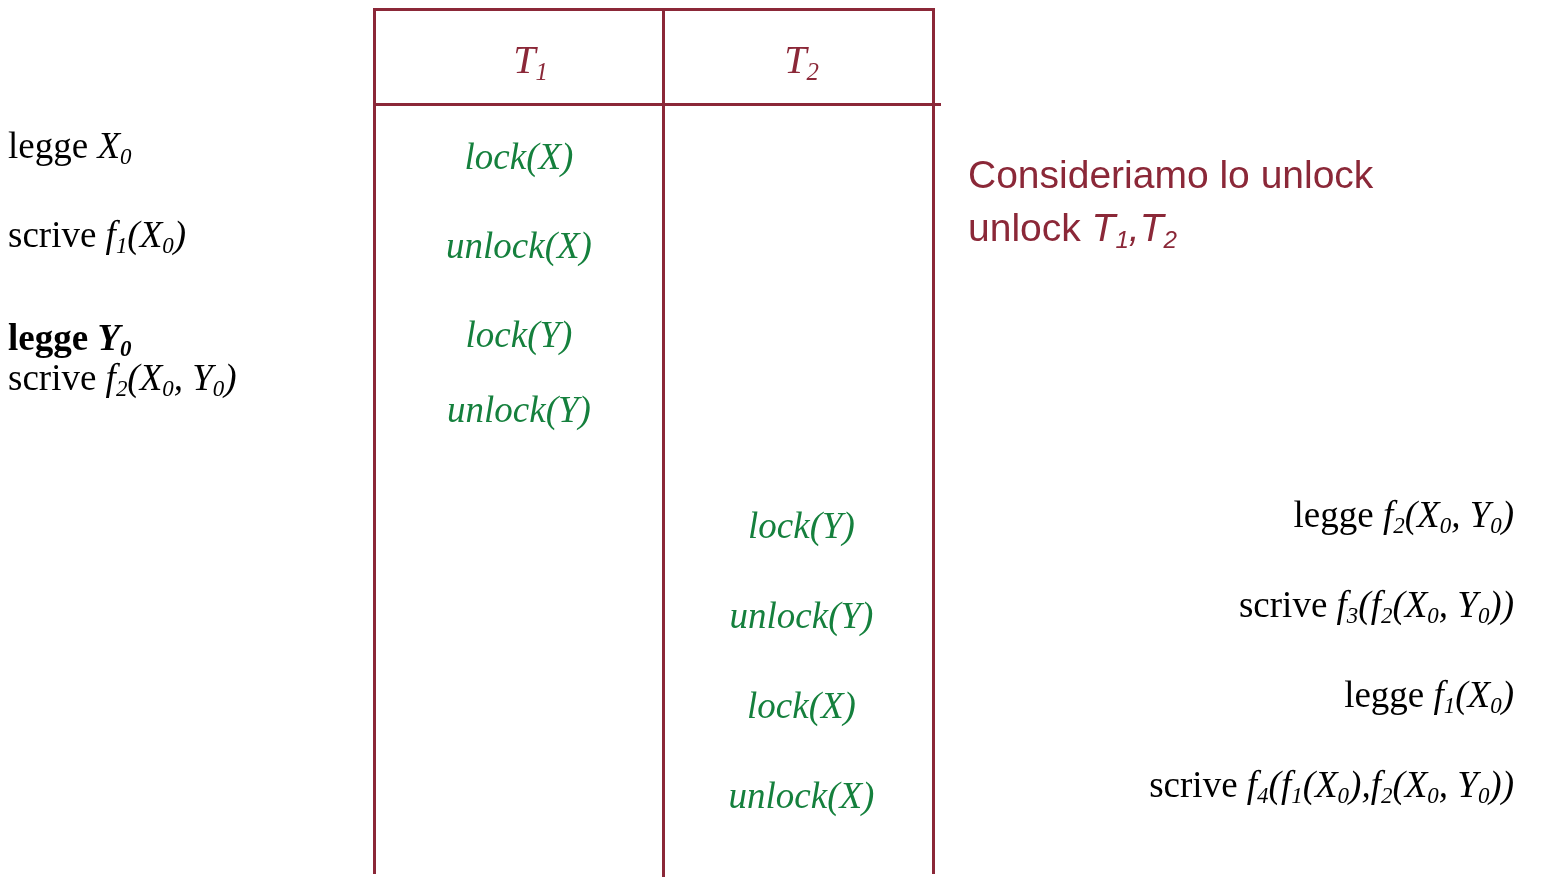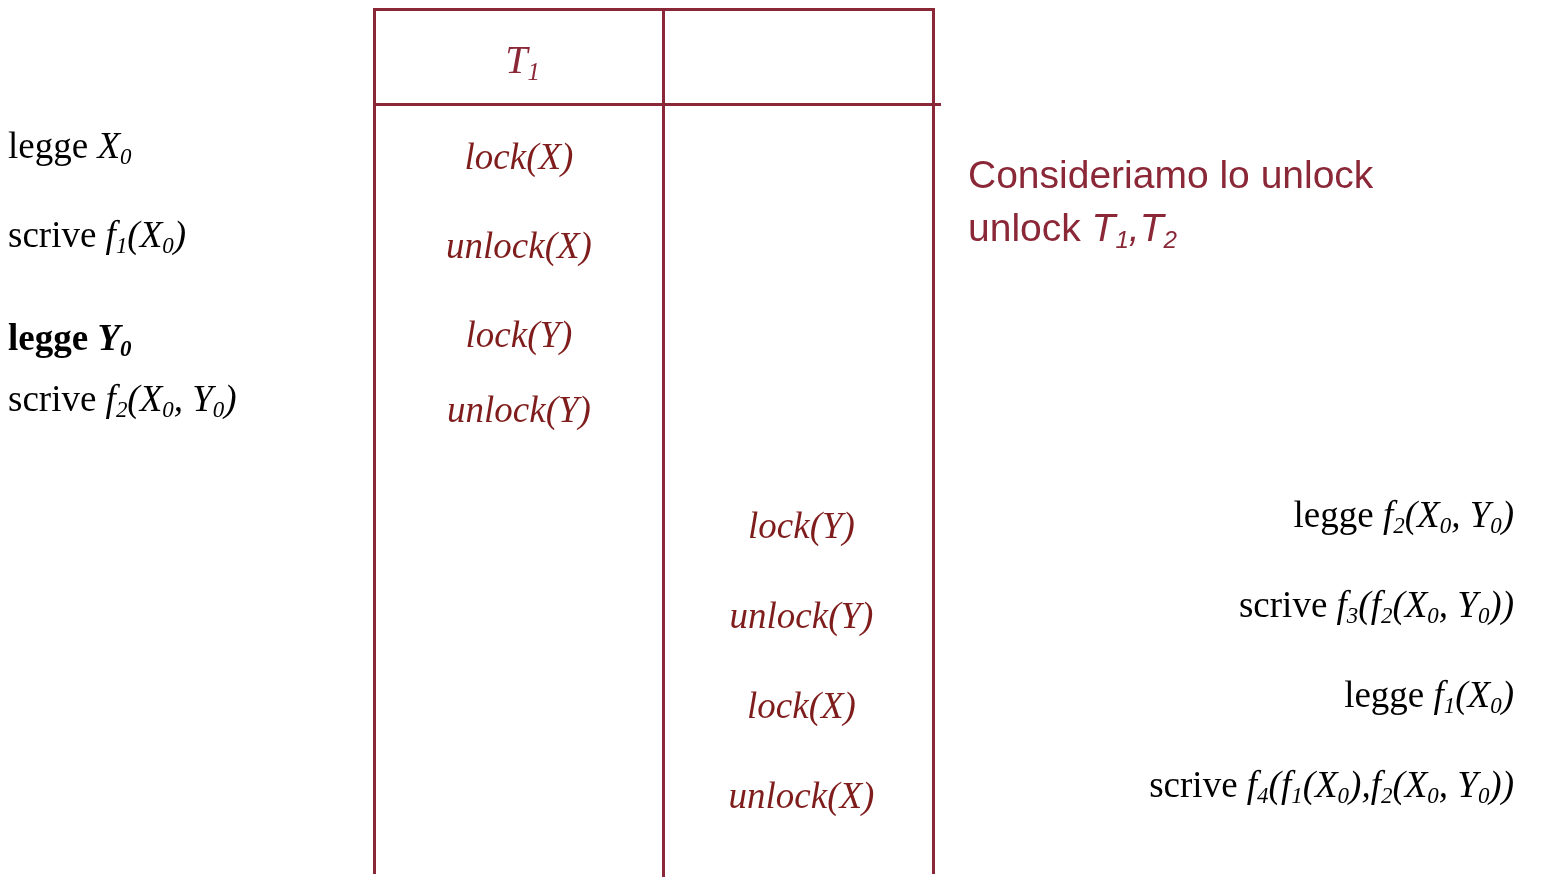--- a/index.html
+++ b/index.html
@@ -48,33 +48,33 @@
     position: absolute;
     top: 18px;
     height: 62px;
     line-height: 62px;
     text-align: center;
     color: #8B2838;
     font-style: italic;
     font-size: 40px;
     white-space: nowrap;
   }
-  #head-t1 { left: 4px;   width: 285px; }
+  #head-t1 { left: 12px;   width: 285px; }
   #head-t2 { left: 289px; width: 273px; }
 
   .sub { font-size: 0.62em; vertical-align: -0.28em; font-style: italic; }
 
   
   .cell {
     position: absolute;
     text-align: center;
     font-style: italic;
     font-size: 37px;
     white-space: nowrap;
-    color: #7f1d1d;
+    color: #15803d;
   }
   .col1 { left: 0px;   width: 286px; }
   .col2 { left: 289px; width: 273px; }
 
   
   .left-op {
     position: absolute;
     left: 8px;
     width: 355px;
     text-align: left;
@@ -109,31 +109,34 @@
 
 <div class="left-op" style="top:124px;">
   legge <span class="op-fn">X<span class="sub">0</span></span>
 </div>
 <div class="left-op" style="top:213px;">
   scrive <span class="op-fn">f<span class="sub">1</span>(X<span class="sub">0</span>)</span>
 </div>
 <div class="left-op" style="top:316px;font-weight:bold;">
   legge <span class="op-fn">Y<span class="sub">0</span></span>
 </div>
-<div class="left-op" style="top:377px;">
+<div class="left-op" style="top:356px;">
   scrive <span class="op-fn">f<span class="sub">2</span>(X<span class="sub">0</span>, Y<span class="sub">0</span>)</span>
 </div>
 
 <div id="schedule-table">
 
   <div id="header-rule"></div>
   <div id="col-divider"></div>
 
   <div class="col-head" id="head-t1">
     <span>T</span><span class="sub">1</span>
+  </div>
+  <div class="col-head" id="head-t2">
+    <span>T</span><span class="sub">2</span>
   </div>
 
   <div class="cell col1" style="top:124px;">lock(X)</div>
   <div class="cell col1" style="top:213px;">unlock(X)</div>
   <div class="cell col1" style="top:302px;">lock(Y)</div>
   <div class="cell col1" style="top:377px;">unlock(Y)</div>
 
   <div class="cell col2" style="top:493px;">lock(Y)</div>
   <div class="cell col2" style="top:583px;">unlock(Y)</div>
   <div class="cell col2" style="top:673px;">lock(X)</div>

